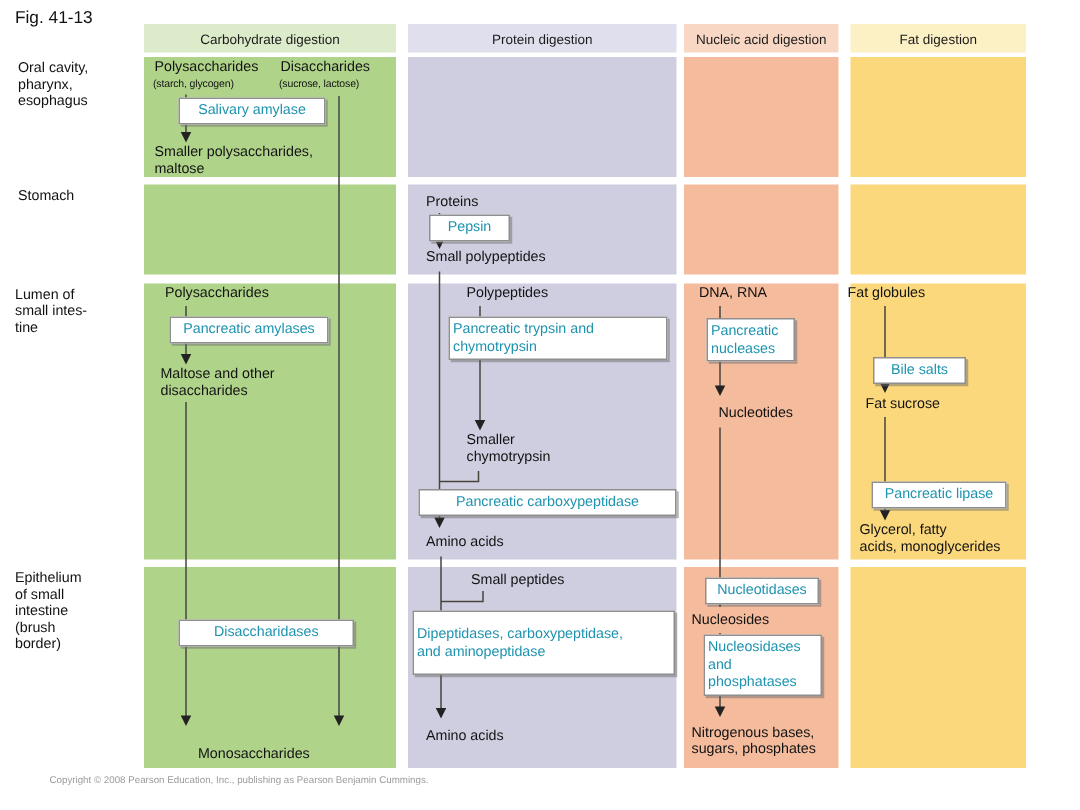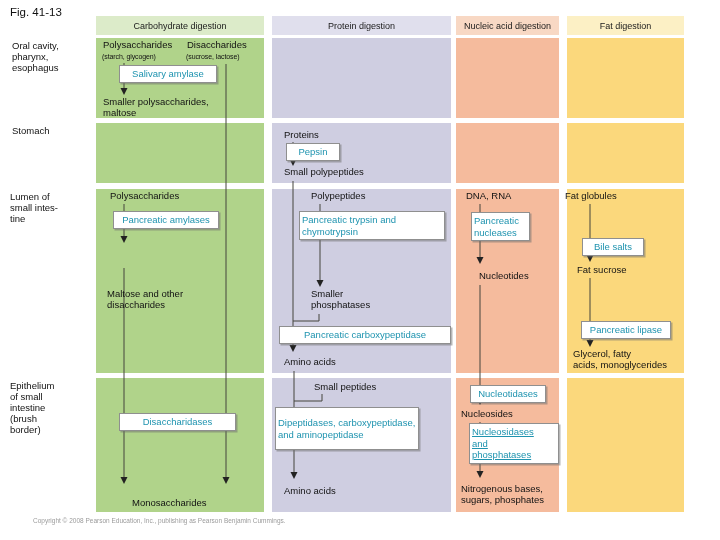--- a/index.html
+++ b/index.html
@@ -125,51 +125,51 @@
   <div class="lbl" style="left:103px; top:40px;">Polysaccharides</div>
   <div class="lbl sub" style="left:102px; top:53px;">(starch, glycogen)</div>
   <div class="lbl" style="left:187px; top:40px;">Disaccharides</div>
   <div class="lbl sub" style="left:186px; top:53px;">(sucrose, lactose)</div>
   <div class="enz" style="left:119px; top:65px; width:98px;">Salivary amylase</div>
   <div class="lbl" style="left:103px; top:97px;">Smaller polysaccharides,
 maltose</div>
 
   <div class="lbl" style="left:110px; top:191px;">Polysaccharides</div>
   <div class="enz" style="left:113px; top:211px; width:106px;">Pancreatic amylases</div>
-  <div class="lbl" style="left:107px; top:245px;margin-top:44px;">Maltose and other
+  <div class="lbl" style="left:107px; top:245px;">Maltose and other
 disaccharides</div>
 
   <div class="enz" style="left:119px; top:413px; width:117px;">Disaccharidases</div>
   <div class="lbl" style="left:132px; top:487px;margin-top:11px;">Monosaccharides</div>
 
   <div class="lbl" style="left:284px; top:130px;">Proteins</div>
   <div class="enz" style="left:286px; top:143px; width:54px;">Pepsin</div>
   <div class="lbl" style="left:284px; top:167px;">Small polypeptides</div>
 
   <div class="lbl" style="left:311px; top:191px;">Polypeptides</div>
   <div class="enz left" style="left:299px; top:211px; width:146px;">Pancreatic trypsin and
 chymotrypsin</div>
   <div class="lbl" style="left:311px; top:289px;">Smaller
-phosphatases</div>
+chymotrypsin</div>
   <div class="enz" style="left:279px; top:326px; width:172px;">Pancreatic carboxypeptidase</div>
   <div class="lbl" style="left:284px; top:357px;">Amino acids</div>
 
   <div class="lbl" style="left:314px; top:382px;">Small peptides</div>
-  <div class="enz left vc" style="left:275px; top:407px; width:144px; height:43px;">Dipeptidases, carboxypeptidase,
+  <div class="enz left vc" style="left:275px; top:407px; width:175px; height:43px;">Dipeptidases, carboxypeptidase,
 and aminopeptidase</div>
   <div class="lbl" style="left:284px; top:486px;">Amino acids</div>
 
   <div class="lbl" style="left:466px; top:191px;">DNA, RNA</div>
   <div class="enz left" style="left:471px; top:212px; width:59px;">Pancreatic
 nucleases</div>
   <div class="lbl" style="left:467px; top:271px;padding-left:12px;">Nucleotides</div>
 
   <div class="enz" style="left:470px; top:385px; width:76px;">Nucleotidases</div>
   <div class="lbl" style="left:461px; top:409px;">Nucleosides</div>
-  <div class="enz left" style="left:469px; top:423px; width:90px;text-decoration:underline;">Nucleosidases
+  <div class="enz left" style="left:469px; top:423px; width:79px;">Nucleosidases
 and
 phosphatases</div>
   <div class="lbl" style="left:461px; top:484px;">Nitrogenous bases,
 sugars, phosphates</div>
 
   <div class="lbl" style="left:565px; top:191px;">Fat globules</div>
   <div class="enz" style="left:582px; top:238px; width:62px;">Bile salts</div>
   <div class="lbl" style="left:577px; top:265px;">Fat sucrose</div>
   <div class="enz" style="left:581px; top:321px; width:90px;">Pancreatic lipase</div>
   <div class="lbl" style="left:573px; top:349px;">Glycerol, fatty

